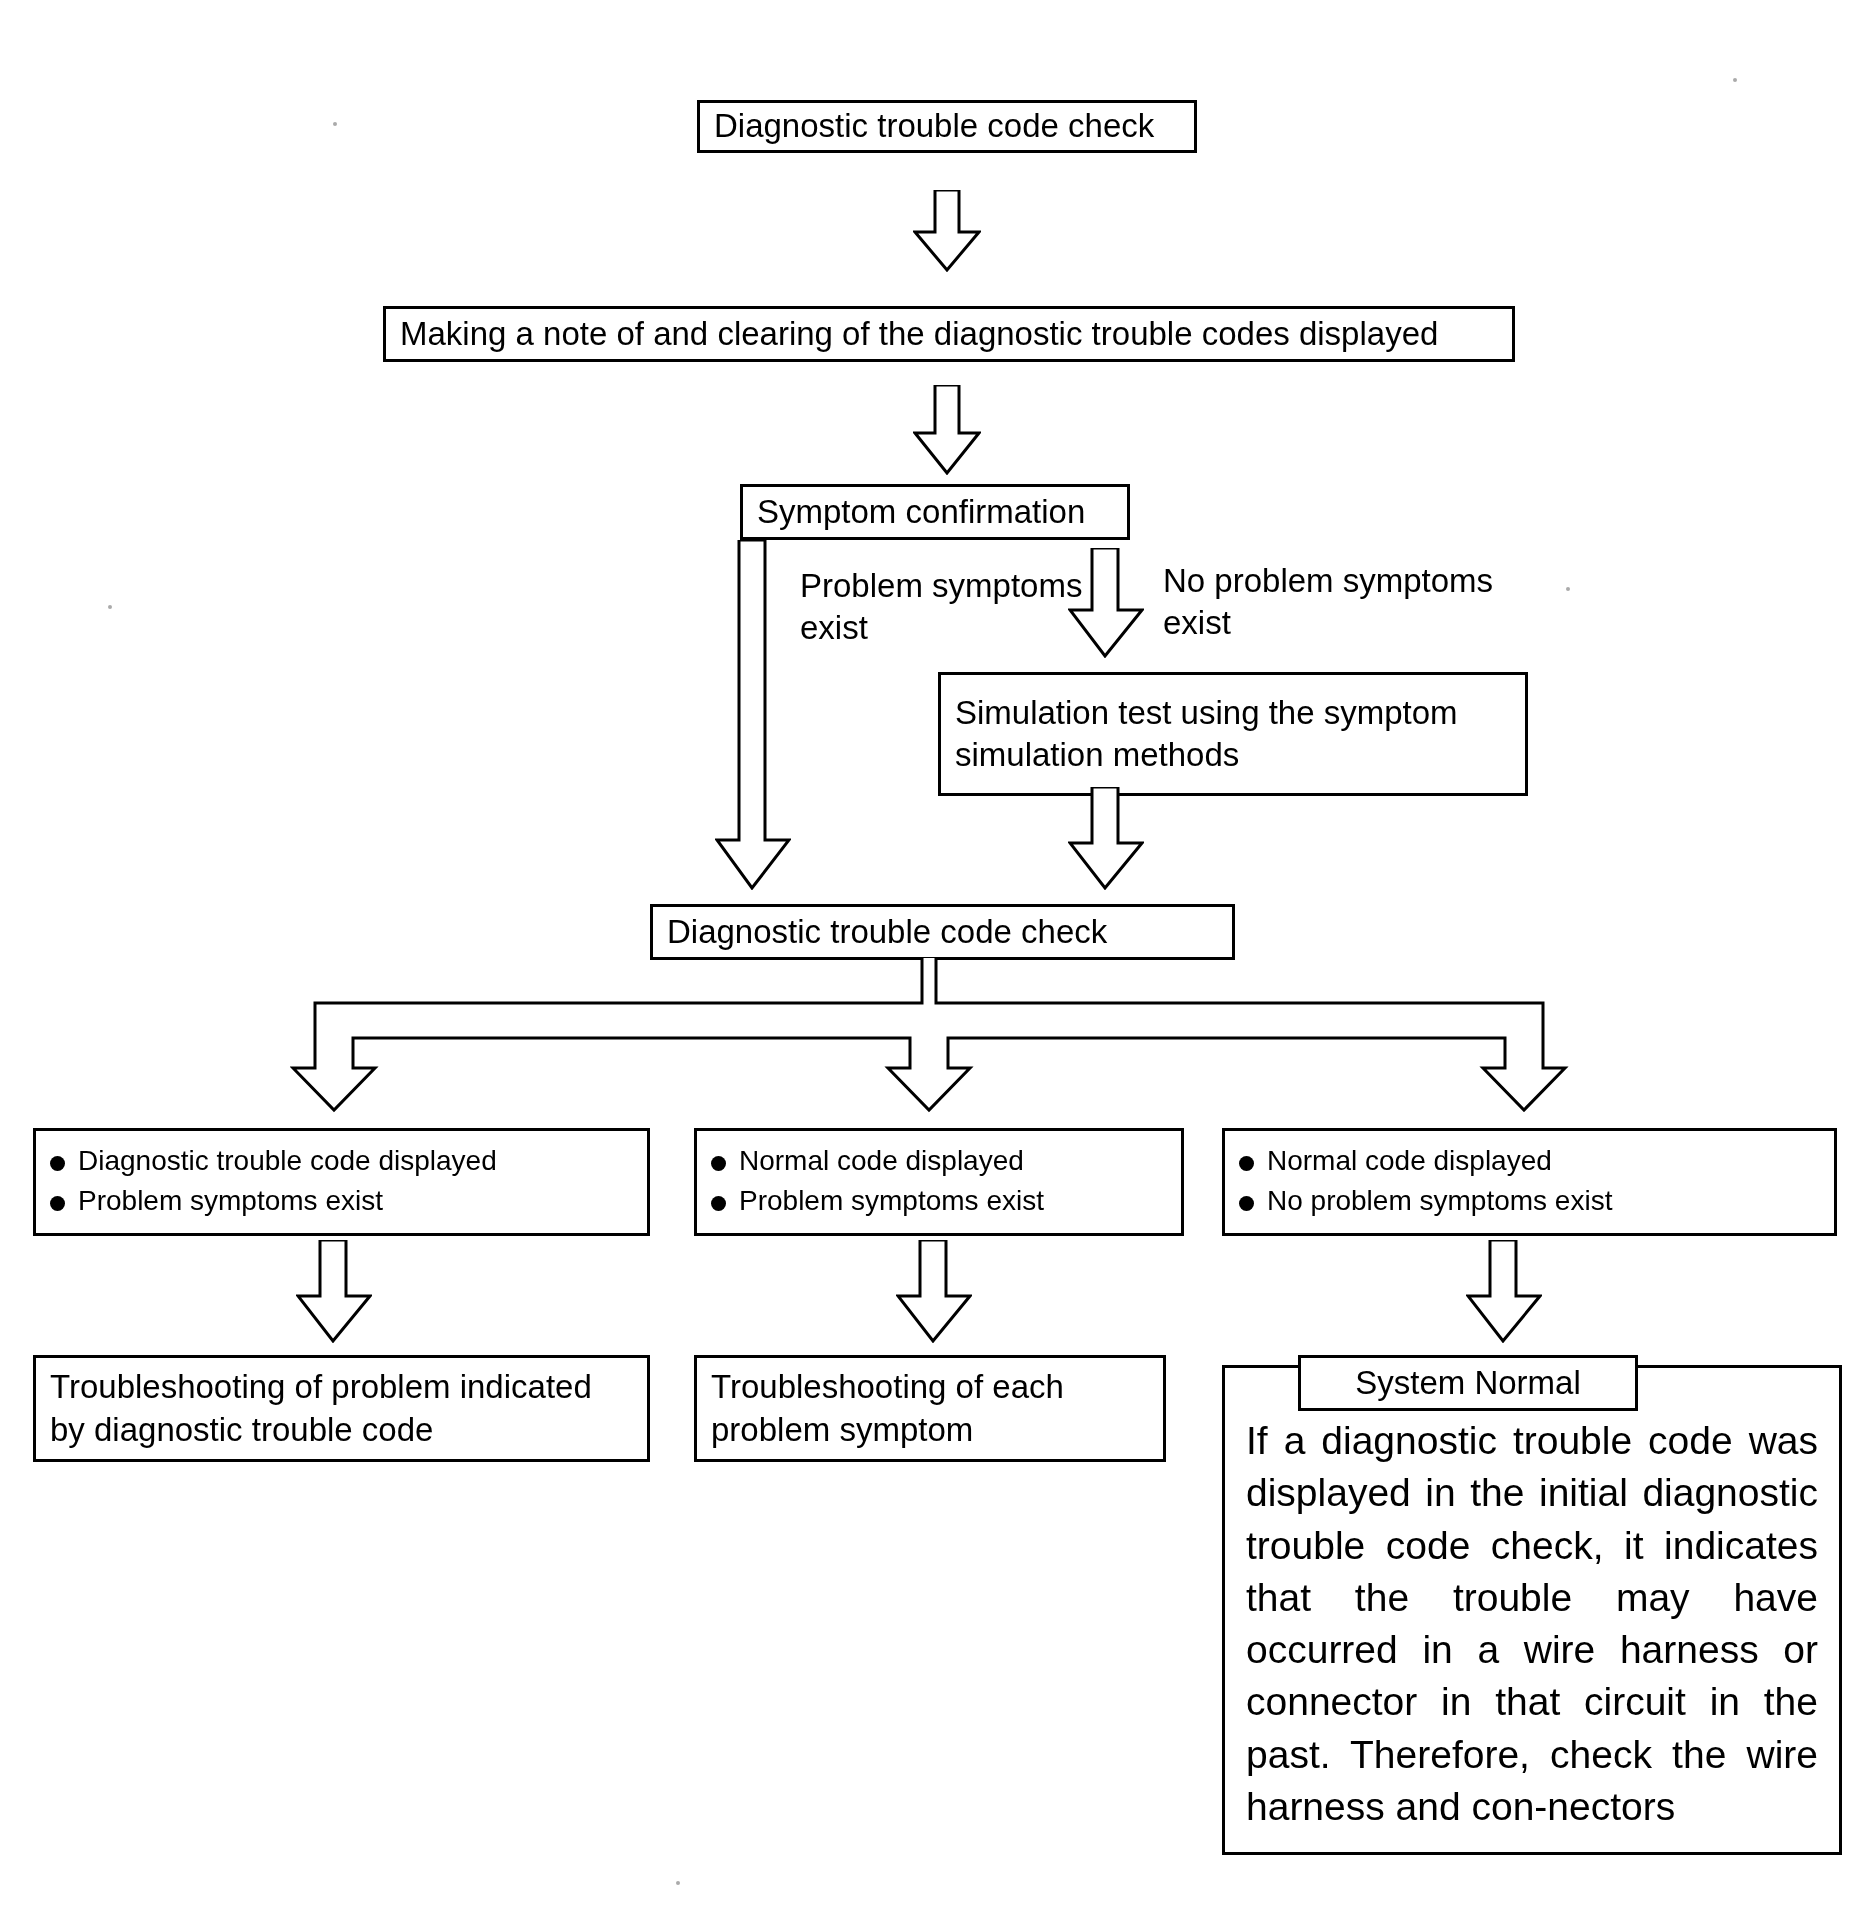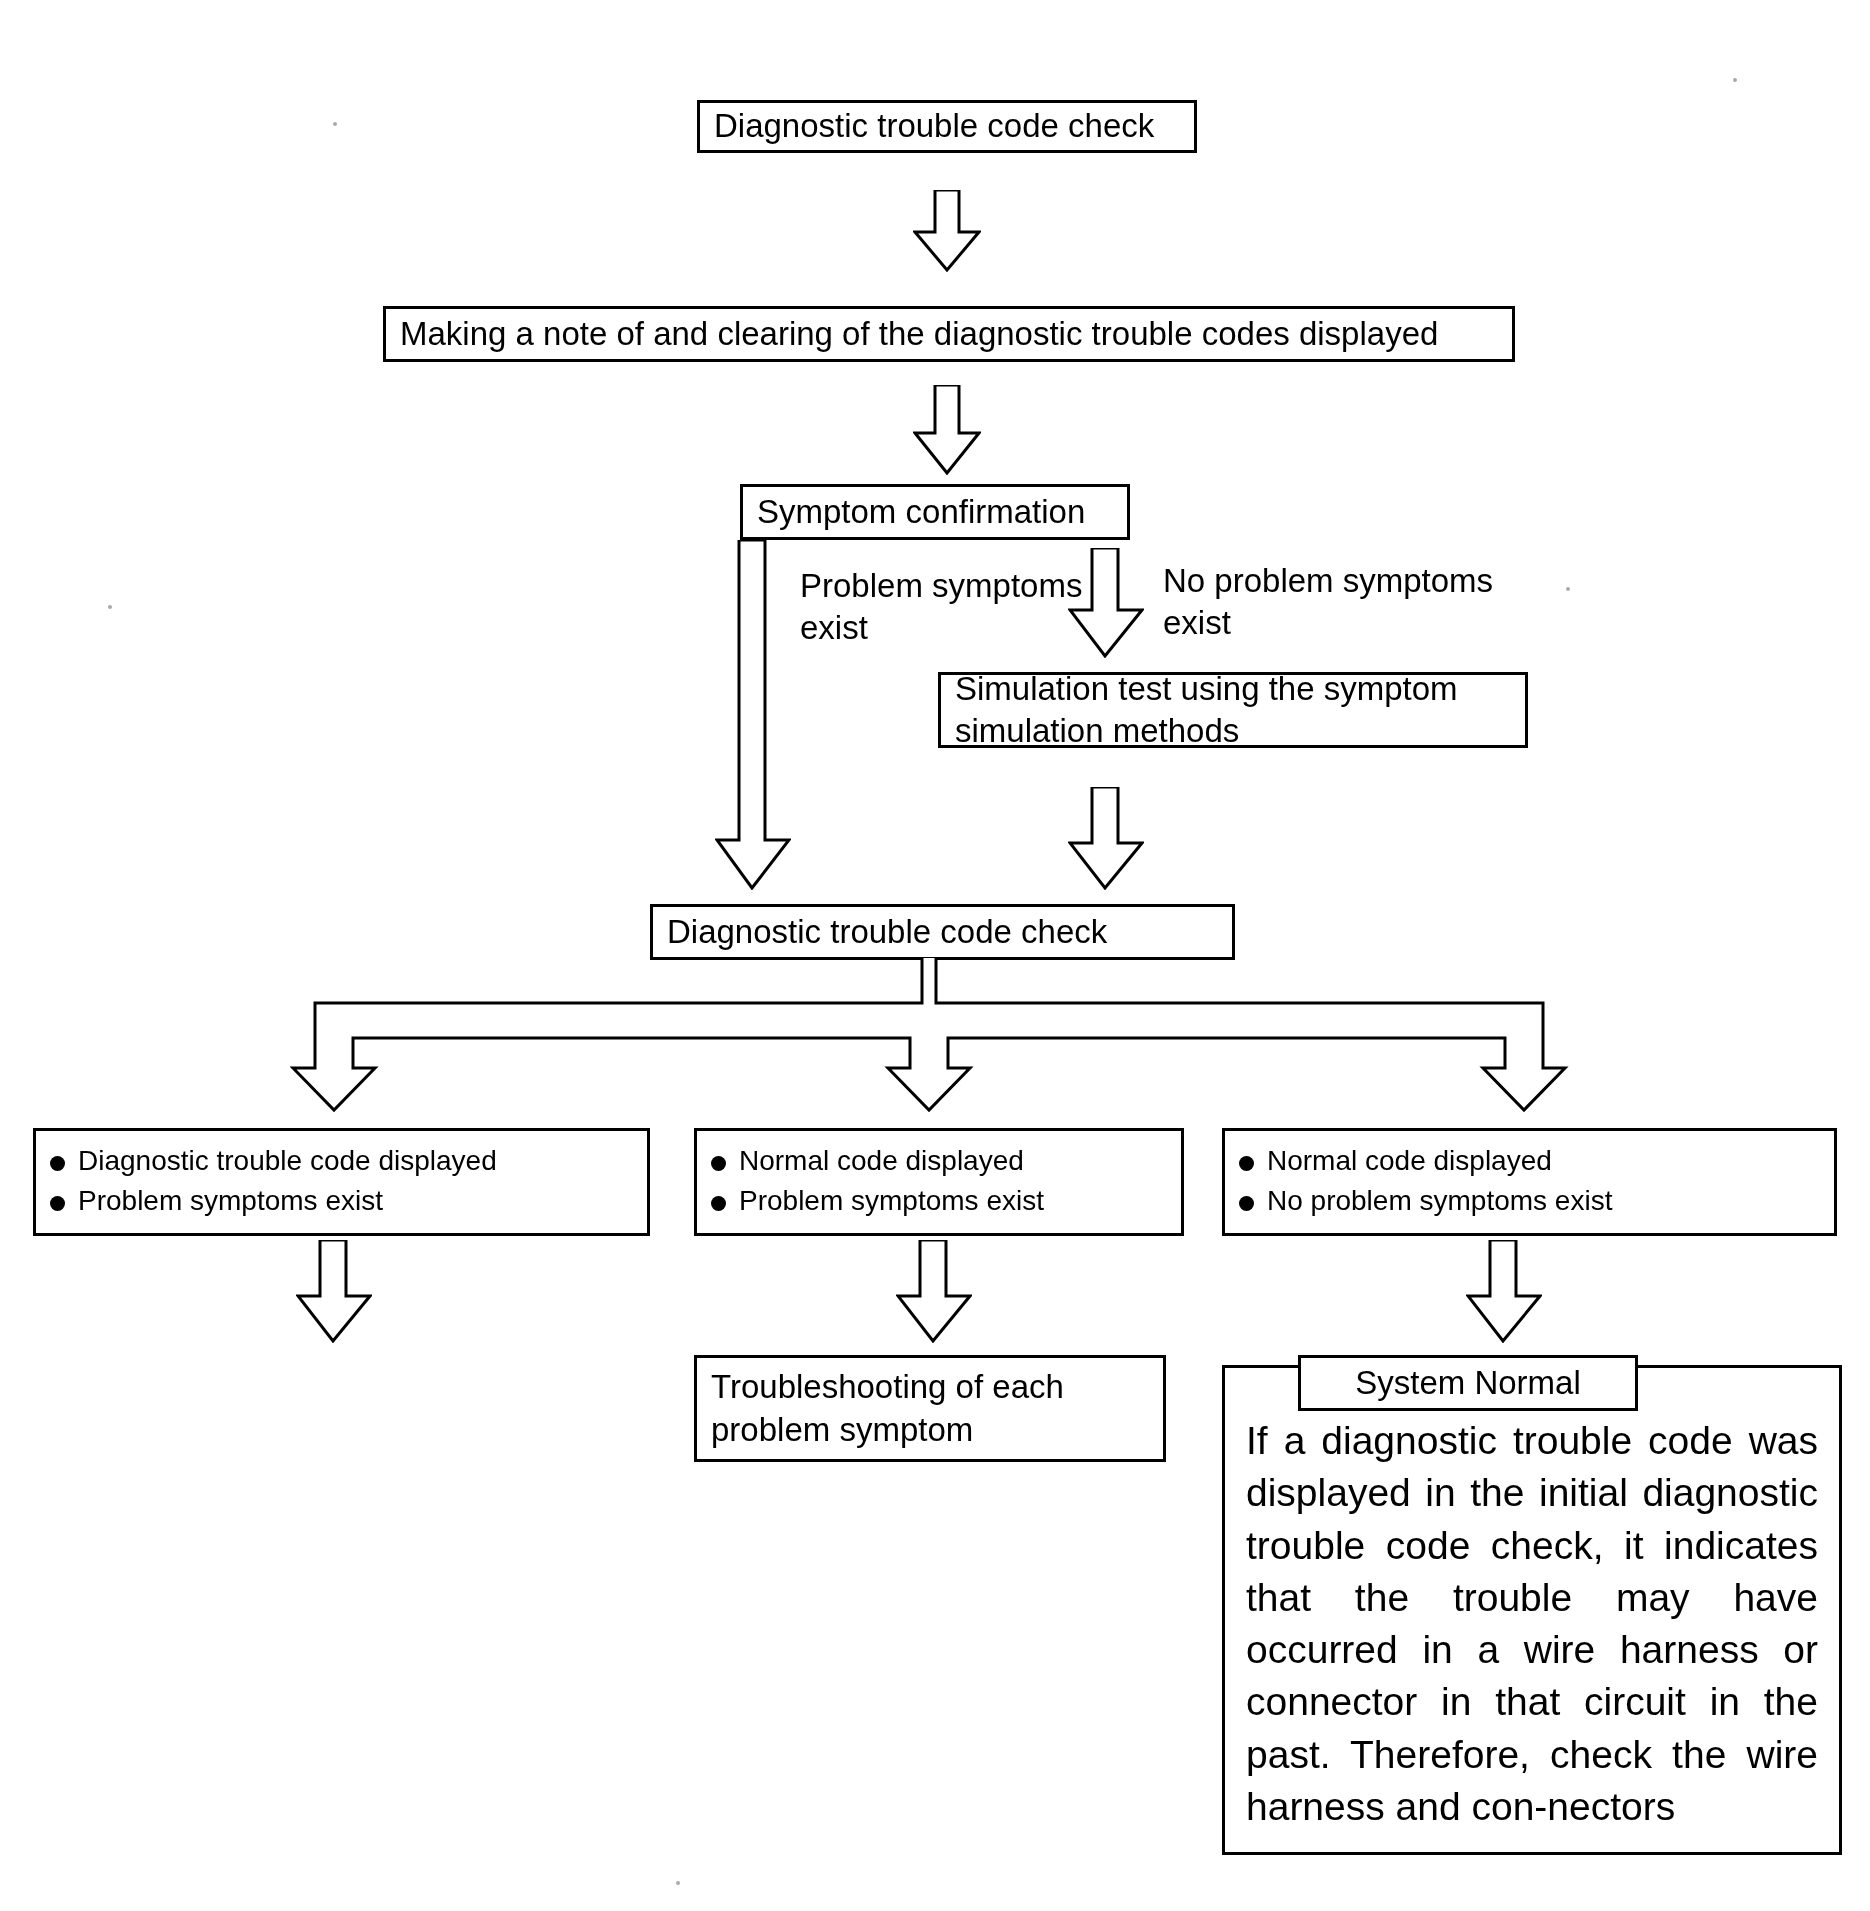--- a/index.html
+++ b/index.html
@@ -136,21 +136,21 @@
 
   <div class="arrow" style="left:1068px;top:548px;width:76px;height:110px;">
     <svg width="76" height="110" viewBox="0 0 76 110">
       <polygon points="24,0 50,0 50,62 74,62 37,108 2,62 24,62" fill="#ffffff" stroke="#000000" stroke-width="3"></polygon>
     </svg>
   </div>
 
   <div class="label" style="left:1163px;top:560px;width:420px;">No problem symptoms
 exist</div>
 
-  <div class="box" style="left:938px;top:672px;width:590px;height:76px;">Simulation test using the symptom
+  <div class="box" style="left:938px;top:672px;width:590px;height:124px;">Simulation test using the symptom
 simulation methods</div>
 
   <div class="arrow" style="left:1068px;top:787px;width:76px;height:103px;">
     <svg width="76" height="103" viewBox="0 0 76 103">
       <polygon points="24,0 50,0 50,56 74,56 37,101 2,56 24,56" fill="#ffffff" stroke="#000000" stroke-width="3"></polygon>
     </svg>
   </div>
 
   <div class="box" style="left:650px;top:904px;width:585px;height:56px;">Diagnostic trouble code check</div>
 
@@ -229,20 +229,22 @@
       <polygon points="24,0 50,0 50,56 74,56 37,101 2,56 24,56" fill="#ffffff" stroke="#000000" stroke-width="3"></polygon>
     </svg>
   </div>
 
   <div class="arrow" style="left:1466px;top:1240px;width:76px;height:103px;">
     <svg width="76" height="103" viewBox="0 0 76 103">
       <polygon points="24,0 50,0 50,56 74,56 37,101 2,56 24,56" fill="#ffffff" stroke="#000000" stroke-width="3"></polygon>
     </svg>
   </div>
 
+  <div class="box" style="left:33px;top:1355px;width:617px;height:107px;">Troubleshooting of problem indicated
+by diagnostic trouble code</div>
 
   <div class="box" style="left:694px;top:1355px;width:472px;height:107px;">Troubleshooting of each
 problem symptom</div>
 
   <div class="sysnorm-wrap" style="left:1222px;top:1340px;width:620px;height:520px;">
     <div class="sysnorm-body" style="left:0px;top:25px;width:620px;height:490px;"></div>
     <div class="sysnorm-title" style="left:76px;top:15px;width:340px;height:56px;">
       <span>System Normal</span>
     </div>
     <div class="sysnorm-text" style="left:24px;top:75px;width:572px;">If a diagnostic trouble code was displayed in the initial diagnostic trouble code check, it indicates that the trouble may have occurred in a wire harness or connector in that circuit in the past. Therefore, check the wire harness and con-nectors</div>

